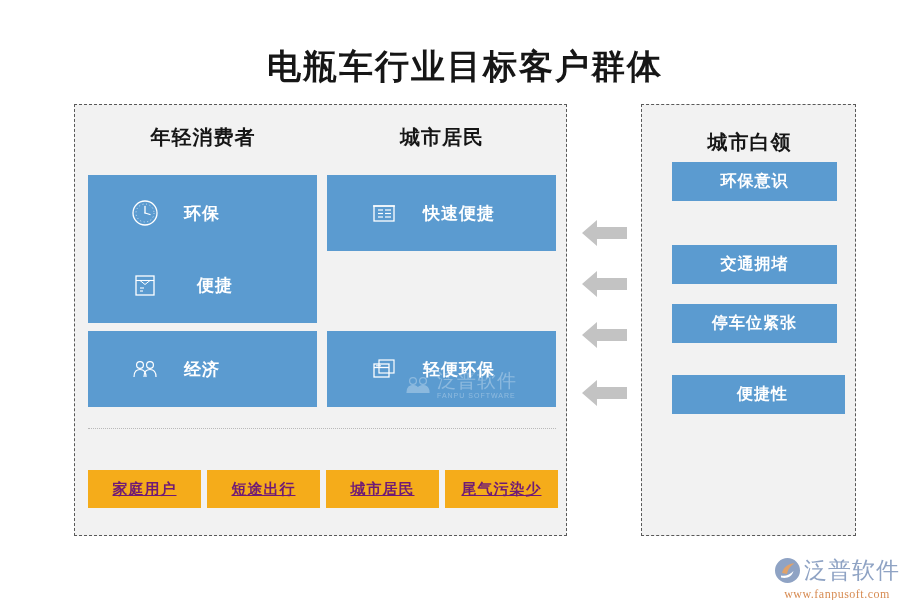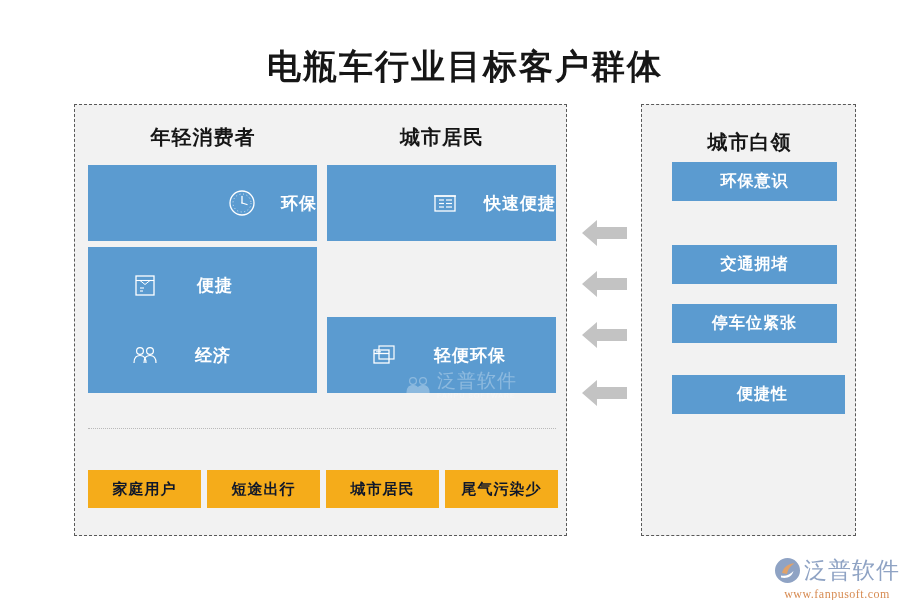--- a/index.html
+++ b/index.html
@@ -108,23 +108,23 @@
     font-family: "Liberation Serif", "DejaVu Serif", serif;
     font-size: 17px;
     font-weight: bold;
     color: #ffffff;
     letter-spacing: 1px;
     white-space: nowrap;
   }
 
   .col-a { left: 13px; width: 229px; }
   .col-b { left: 252px; width: 229px; }
-  .row-1 { top: 60px; height: 76px; justify-content: flex-end; }
+  .row-1 { top: 70px; height: 76px; }
   .row-2 { top: 142px; height: 76px; gap: 13px; }
-  .row-3 { top: 212px; height: 76px; gap: 11px; }
+  .row-3 { top: 226px; height: 76px; }
 
   
   #tag-divider {
     position: absolute;
     left: 13px;
     top: 323px;
     width: 468px;
     height: 0;
     border-top: 1px dotted #b9b9b9;
   }
@@ -141,23 +141,24 @@
   }
   .orange-tag {
     flex: 1 1 0;
     background: #f5ac1a;
     display: flex;
     align-items: center;
     justify-content: center;
     font-family: "Liberation Serif", "DejaVu Serif", serif;
     font-size: 15px;
     font-weight: bold;
-    color: #0f172a;
-    letter-spacing: 1px;
-    white-space: nowrap;
+    color: #701a75;
+    letter-spacing: 1px;
+    white-space: nowrap;
+    text-decoration: underline;
   }
 
   
   .right-bar {
     position: absolute;
     left: 30px;
     width: 165px;
     height: 39px;
     background: #5b9bd0;
     display: flex;

